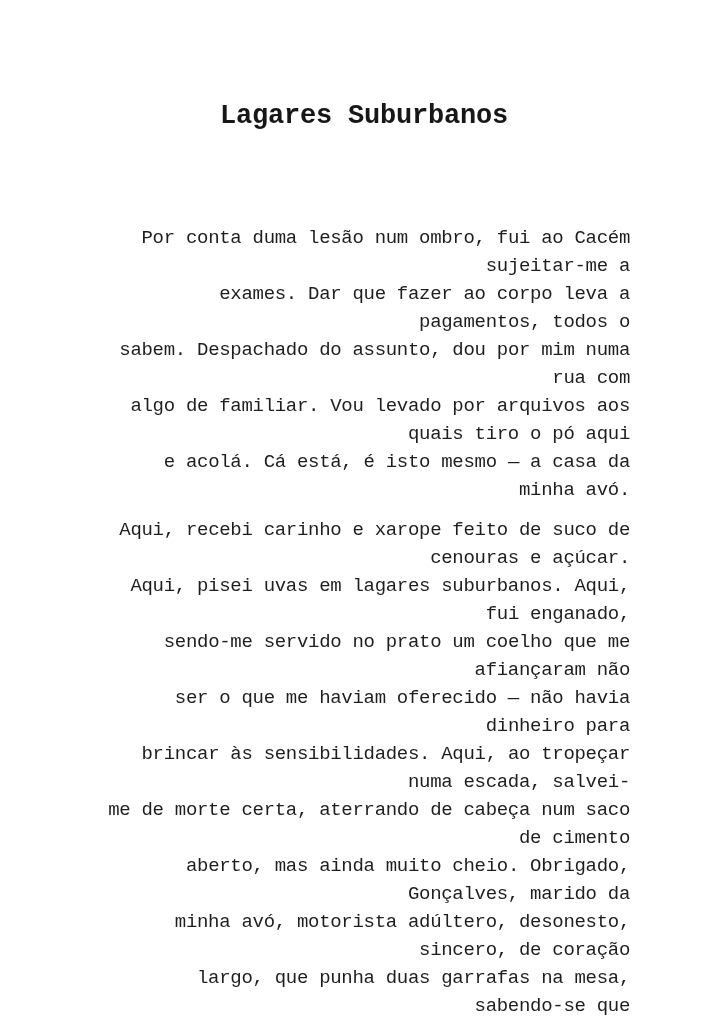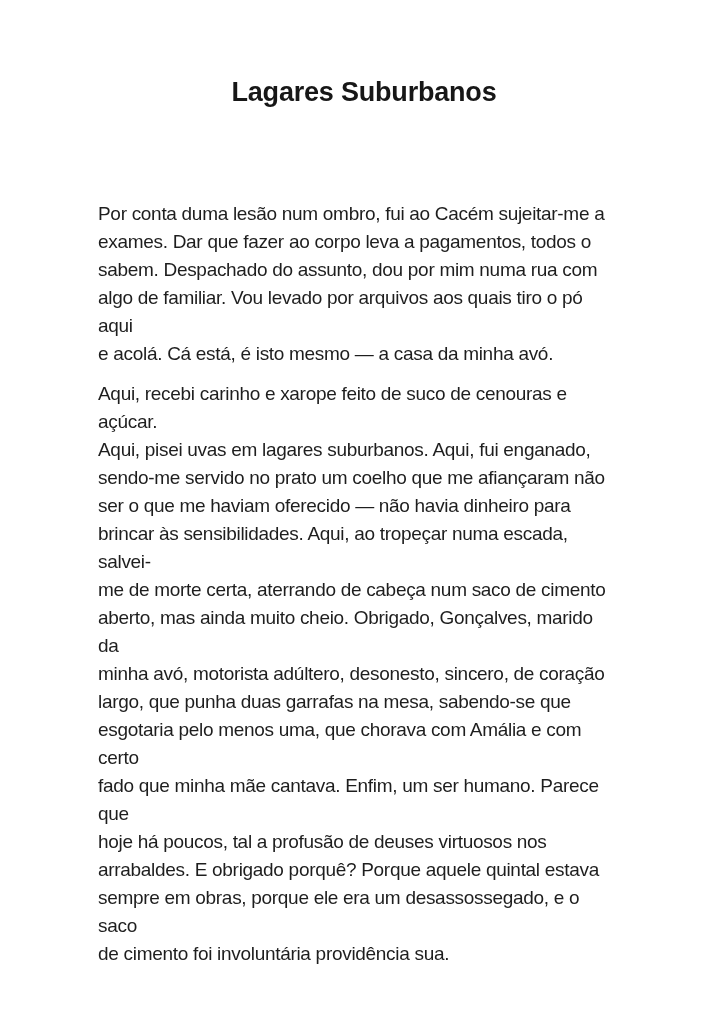--- a/index.html
+++ b/index.html
@@ -3,41 +3,41 @@
 <meta charset="utf-8">
 <style>
   * { box-sizing: border-box; }
   html, body { margin: 0; padding: 0; background: #ffffff; }
   .page {
     position: relative;
     width: 726px;
     height: 1024px;
     margin: 0 auto;
     background: #ffffff;
-    font-family: Liberation Sans, sans-serif;
+    font-family: Liberation Mono, monospace;
     color: #1e1e1e;
     overflow: hidden;
-    padding: 76px 96px 0 98px;
+    padding: 100px 96px 0 98px;
   }
   .doc-title {
     margin: 0 0 92px 0;
     text-align: center;
     font-size: 27px;
     font-weight: 700;
     line-height: 1.2;
     letter-spacing: -0.2px;
     color: #171717;
   }
   .para {
-    margin: 0 16px 12px 0;
+    margin: 0 0 12px 0;
     font-size: 19px;
     line-height: 28px;
     letter-spacing: -0.3px;
     white-space: pre-line;
-    text-align: left;
+    text-align: right;
   }
 </style>
 </head>
 <body>
 
 <main class="page">
   <h1 class="doc-title">Lagares Suburbanos</h1>
 
   <p class="para">Por conta duma lesão num ombro, fui ao Cacém sujeitar-me a
 exames. Dar que fazer ao corpo leva a pagamentos, todos o

